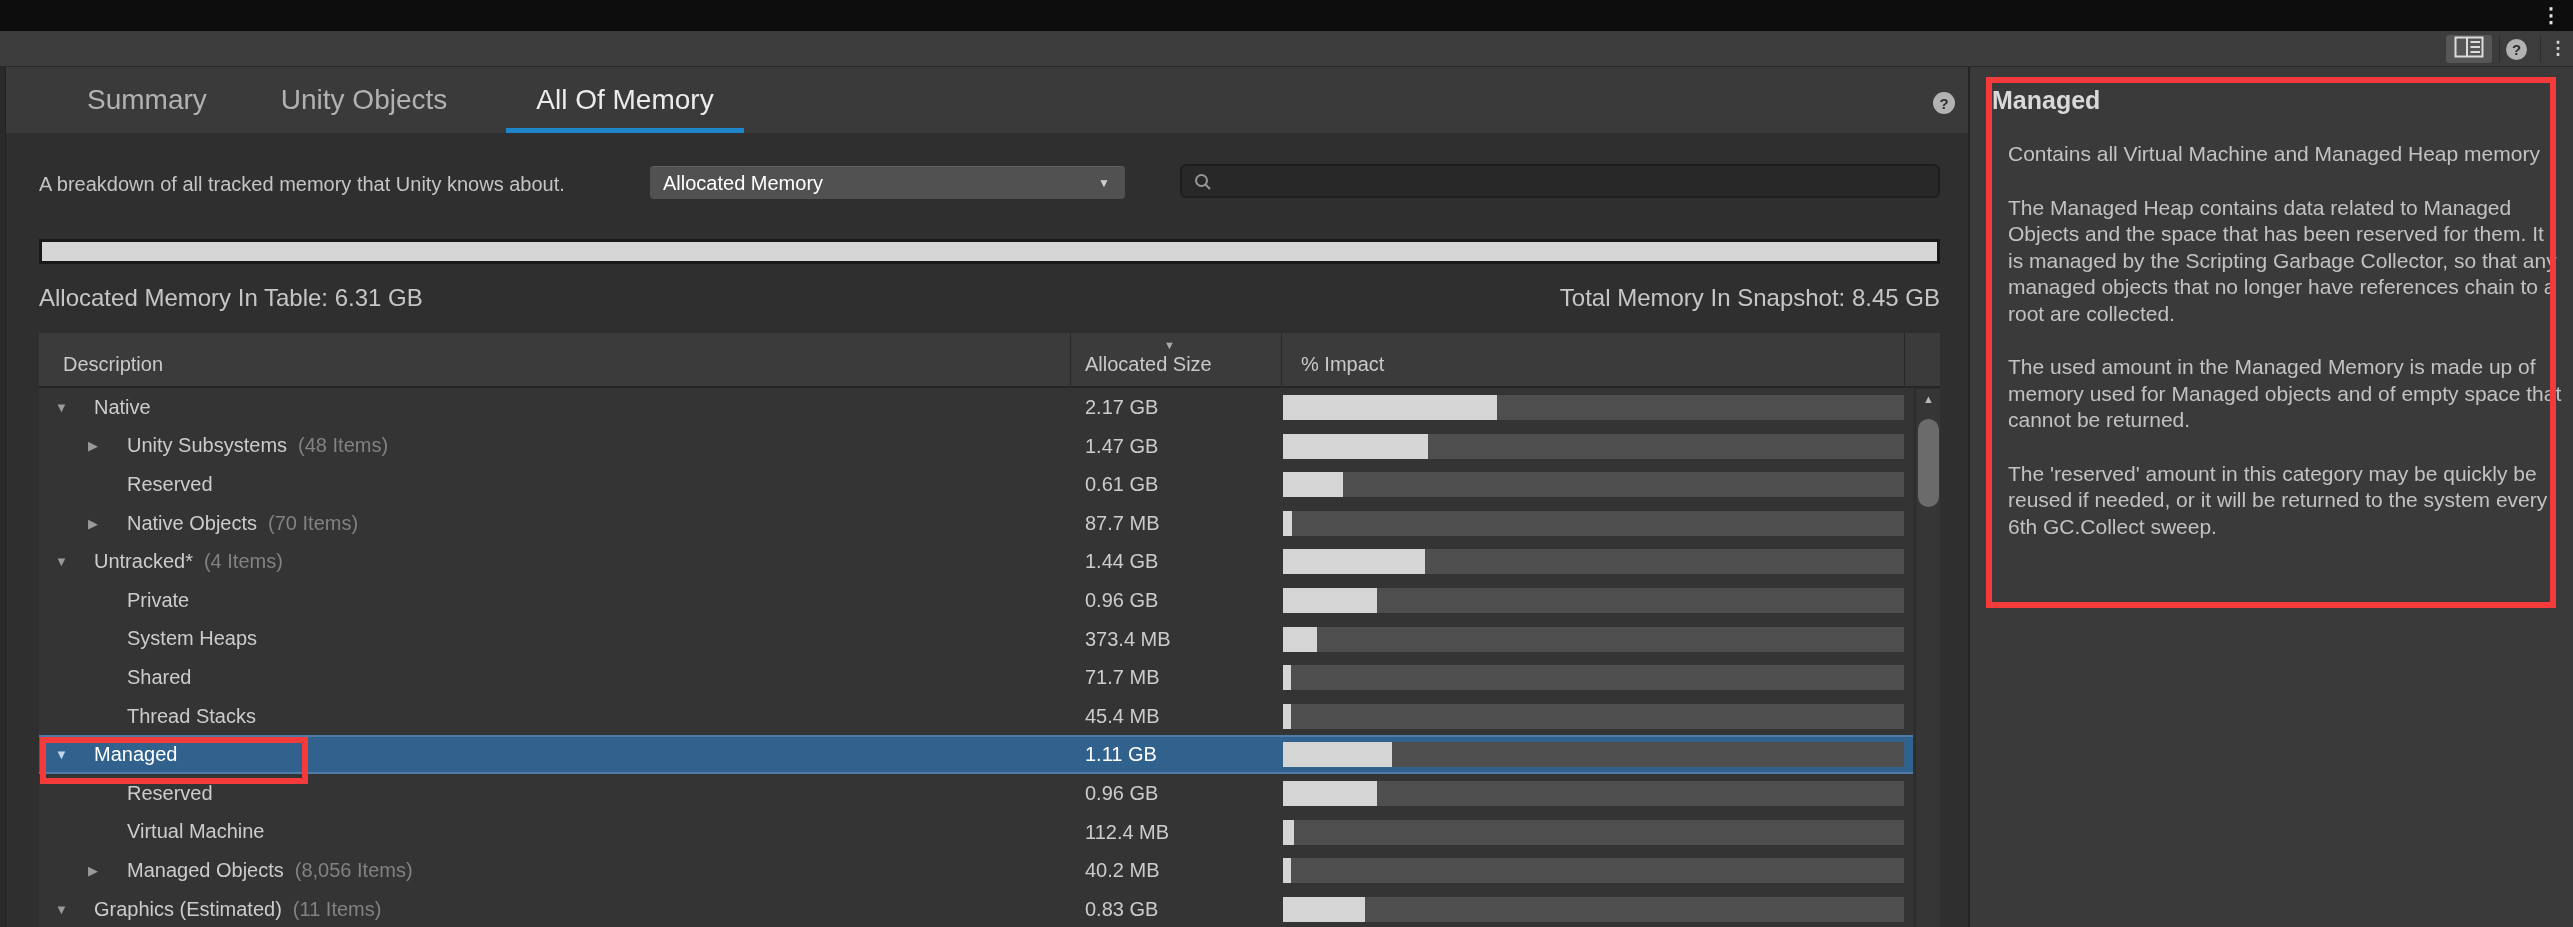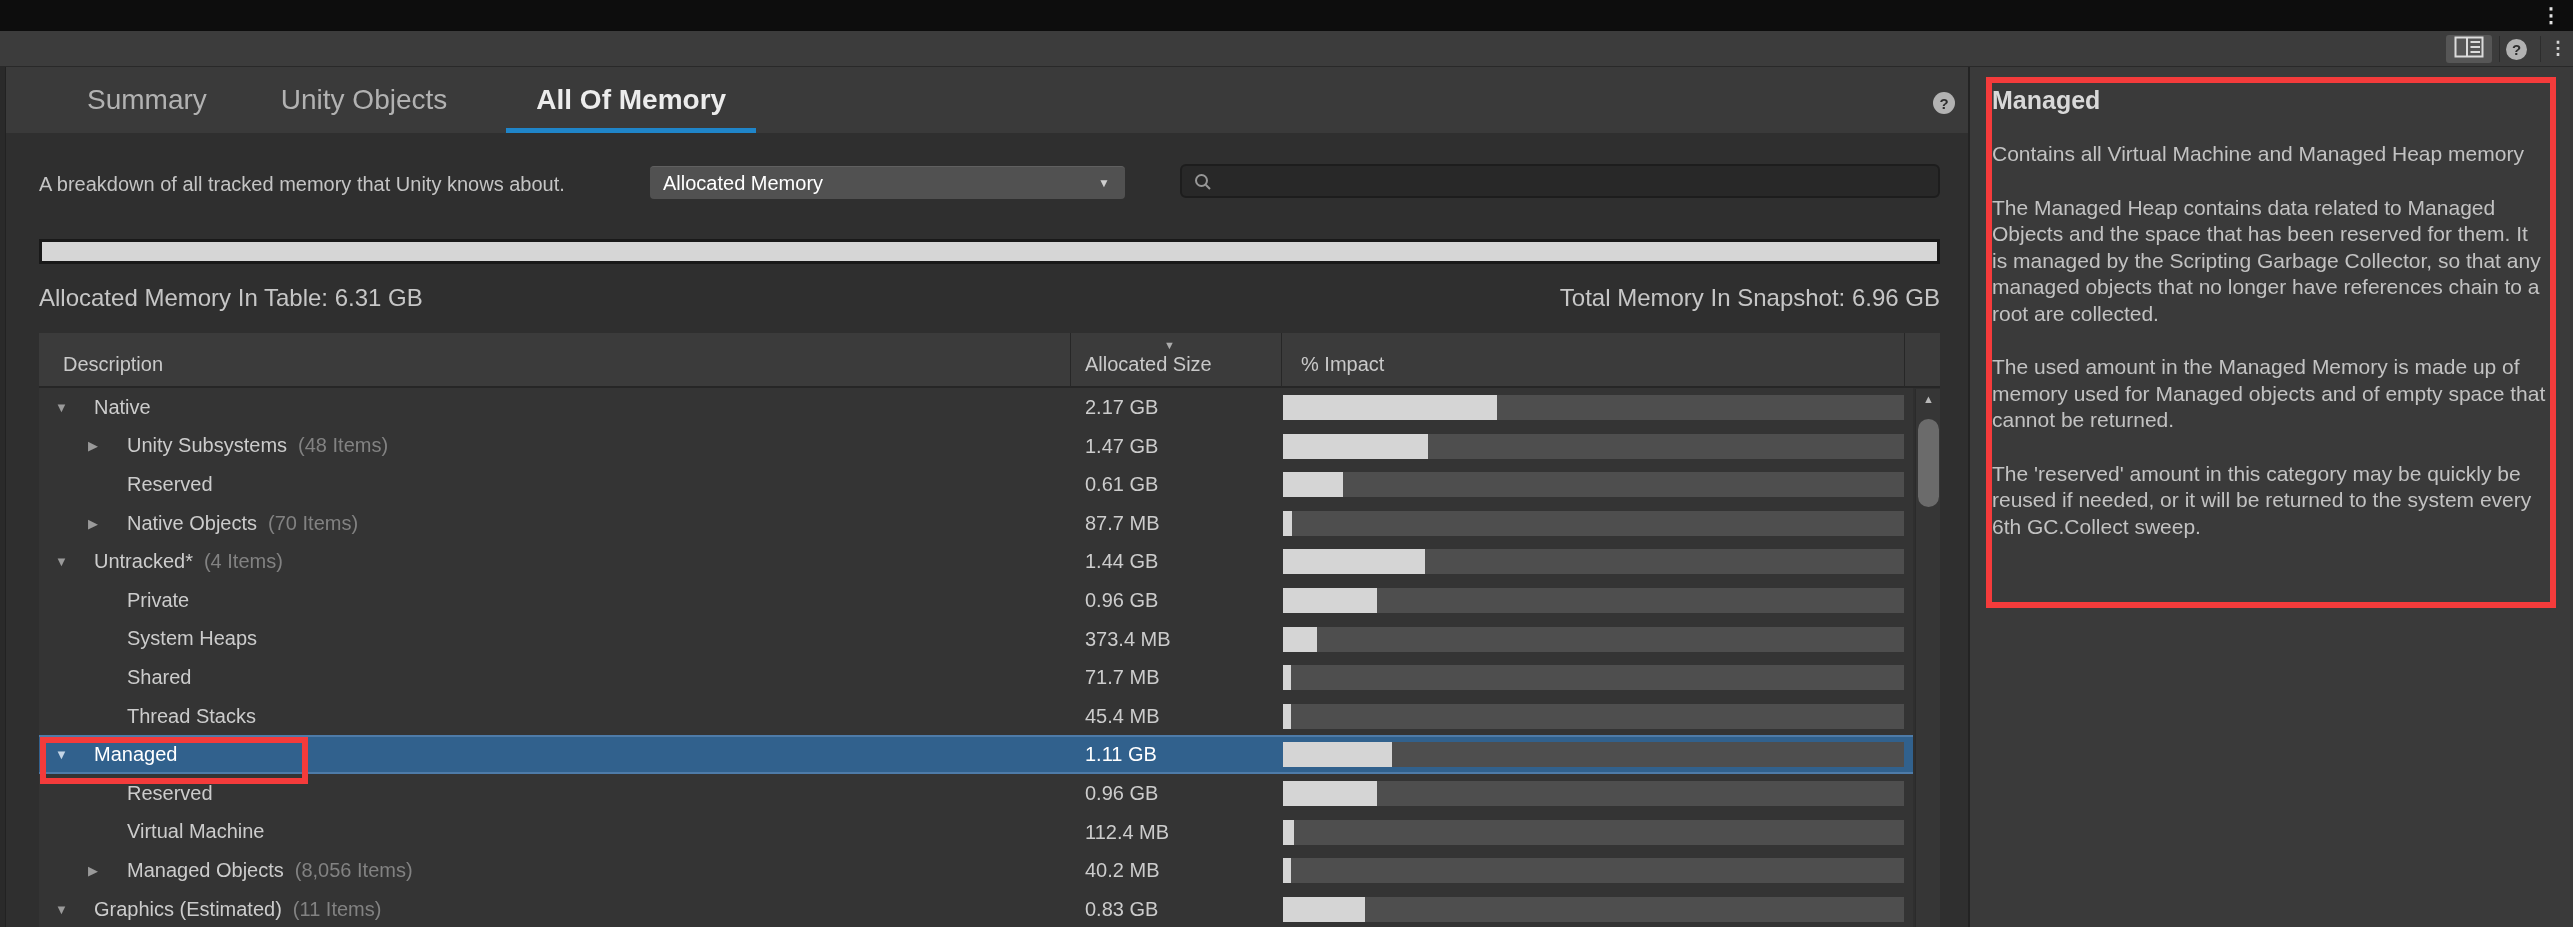--- a/index.html
+++ b/index.html
@@ -20,21 +20,21 @@
   
   .leftstrip { position: absolute; left: 0; top: 67px; width: 6px; height: 860px; background: #2a2a2a; border-right: 1px solid #222; }
   .tabstrip { position: absolute; left: 6px; top: 67px; width: 1962px; height: 66px; background: #3a3a3a; }
   .content { position: absolute; left: 6px; top: 133px; width: 1962px; height: 794px; background: #2f2f2f; }
   .panel-divider { position: absolute; left: 1968px; top: 67px; width: 2px; height: 860px; background: #232323; }
   .details { position: absolute; left: 1970px; top: 67px; width: 603px; height: 860px; background: #3a3a3a; padding: 19px 26px 0 22px; }
 
   
   .tabs { position: absolute; left: 66px; top: 0; height: 66px; display: flex; gap: 44px; }
   .tab { height: 66px; display: flex; align-items: center; padding: 0 15px; color: #b2b2b2; font-size: 28px; cursor: default; }
-  .tab.active { color: #ececec; font-weight: bold; padding: 0 30px; border-bottom: 5px solid #1f85c9; padding-top: 5px; }
+  .tab.active { color: #ececec; font-weight: normal; padding: 0 30px; border-bottom: 5px solid #1f85c9; padding-top: 5px; }
   .tab-help { position: absolute; left: 1927px; top: 25px; width: 22px; height: 22px; font-size: 15px; }
 
   
   .desc-text { position: absolute; left: 39px; top: 169px; font-size: 20px; color: #c4c4c4; line-height: 30px; }
   .dropdown { position: absolute; left: 650px; top: 166px; width: 475px; height: 33px; background: #515151; border-radius: 4px; border-top: 1px solid #606060; }
   .dropdown .val { position: absolute; left: 13px; top: 0; line-height: 32px; font-size: 20px; color: #ffffff; }
   .dropdown .arrow { position: absolute; right: 15px; top: 0; line-height: 32px; font-size: 12px; color: #cfcfcf; }
   .search { position: absolute; left: 1180px; top: 164px; width: 760px; height: 34px; background: #282828; border: 2px solid #1d1d1d; border-radius: 6px; }
   .search svg { position: absolute; left: 11px; top: 6px; }
   .search input { position: absolute; left: 38px; top: 0; width: 710px; height: 30px; background: transparent; border: none; outline: none; color: #dddddd; font-size: 19px; font-family: "Liberation Sans", sans-serif; }
@@ -65,21 +65,21 @@
   .trow.selected { background: #31618d; color: #ffffff; box-shadow: inset 0 2px 0 #4e7ba8, inset 0 -2px 0 #4e7ba8; }
   .trow.selected .expander { color: #c3d5e6; }
 
   
   .vscroll { position: absolute; left: 1915px; top: 389px; width: 25px; height: 538px; background: #363636; border-left: 1px solid #2b2b2b; }
   .vscroll .up { position: absolute; left: 0; top: 4px; width: 25px; text-align: center; color: #b8b8b8; font-size: 11px; }
   .vscroll .thumb { position: absolute; left: 2px; top: 30px; width: 21px; height: 88px; background: #6b6b6b; border-radius: 11px; }
 
   
   .details h1 { font-size: 25px; font-weight: bold; color: #d9d9d9; margin-bottom: 26px; }
-  .details p { font-size: 21px; line-height: 26.5px; color: #c2c2c2; margin-bottom: 27px; width: 556px; }
+  .details p { font-size: 21px; line-height: 26.5px; color: #c2c2c2; margin-bottom: 27px; width: 556px; margin-left: 16px; }
 
   
   .anno { position: absolute; border: 6px solid #f43b3b; pointer-events: none; z-index: 50; }
   .anno-panel { left: 1986px; top: 77px; width: 570px; height: 531px; }
   .anno-row { left: 40px; top: 737px; width: 268px; height: 47px; }
 </style>
 </head>
 <body>
 
 <div class="screen">
@@ -131,21 +131,21 @@
     </svg>
     <input type="text" placeholder="" style="">
   </div>
 
   <div class="membar">
     <div class="fill" style="width: 100%;"></div>
   </div>
 
   <div class="summary-row">
     <span>Allocated Memory In Table: 6.31 GB</span>
-    <span>Total Memory In Snapshot: 6.96 GB</span>
+    <span>Total Memory In Snapshot: 8.45 GB</span>
   </div>
 
   <div class="thead">
     <span class="th-desc">Description</span>
     <span class="sort-arrow">▼</span>
     <span class="th-size">Allocated Size</span>
     <span class="th-impact">% Impact</span>
     <div class="col-sep" style="left:1031px;"></div>
     <div class="col-sep" style="left:1242px;"></div>
     <div class="col-sep" style="left:1865px;"></div>

